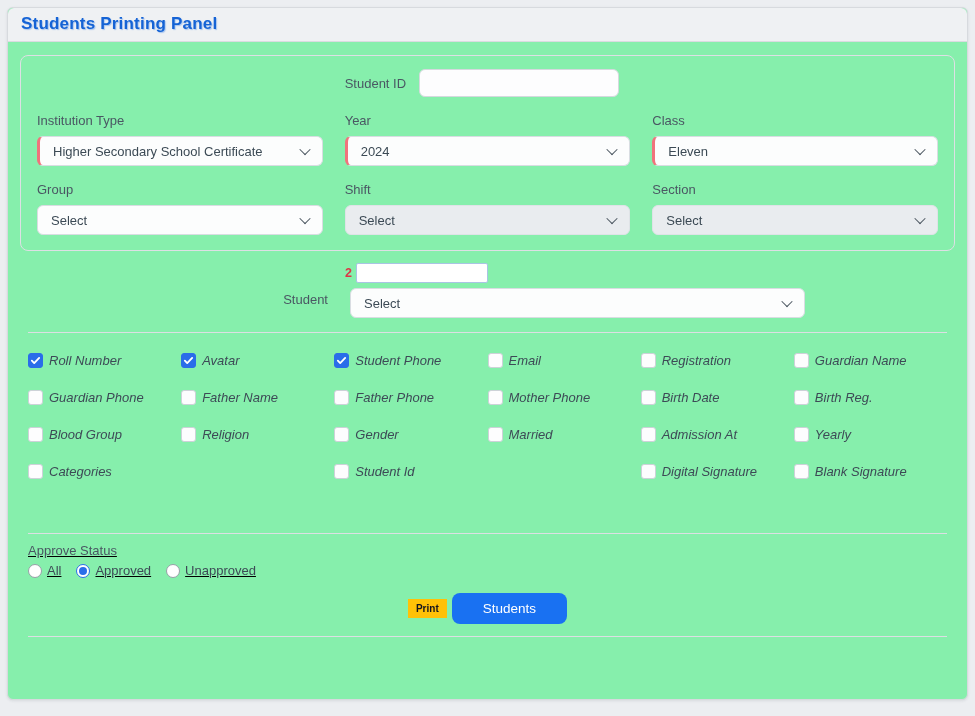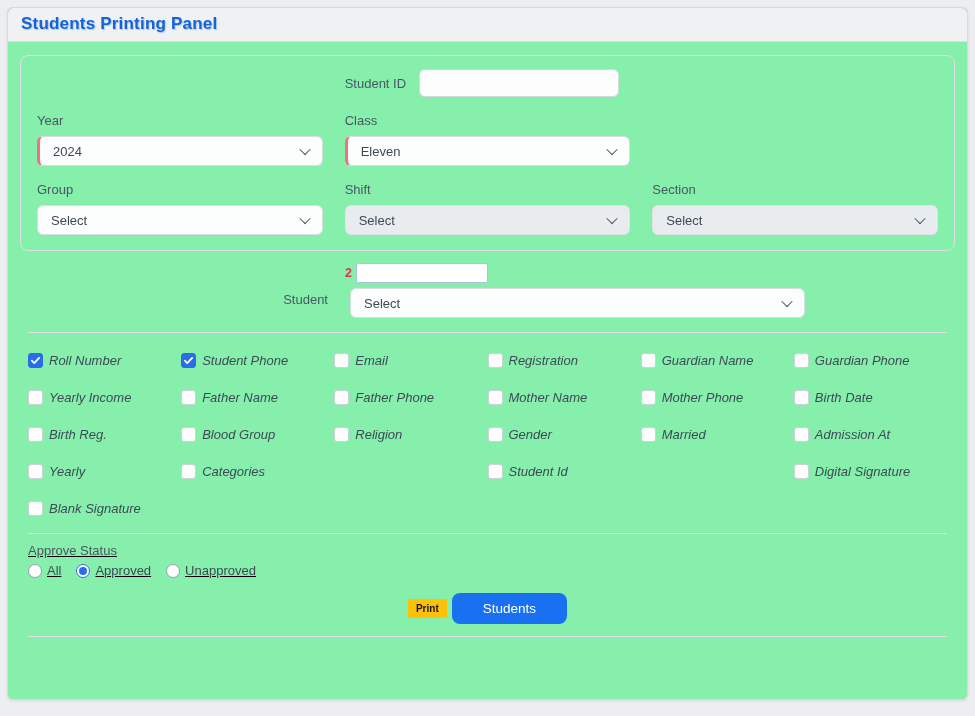--- a/index.html
+++ b/index.html
@@ -198,20 +198,27 @@
         <div></div>
         <div class="inline-center">
           <span class="flabel">Student ID</span>
           <input class="text-input" type="text" placeholder="" style="">
         </div>
         <div></div>
       </div>
 
       <div class="row3 mb18">
         <div class="fgroup">
+          <span class="flabel">Institution Type</span>
+          <div class="selectbox required">
+            <span>Higher Secondary School Certificate</span>
+            <span class="chev"></span>
+          </div>
+        </div>
+        <div class="fgroup">
           <span class="flabel">Year</span>
           <div class="selectbox required">
             <span>2024</span>
             <span class="chev"></span>
           </div>
         </div>
         <div class="fgroup">
           <span class="flabel">Class</span>
           <div class="selectbox required">
             <span>Eleven</span>
@@ -270,53 +277,53 @@
             </svg>
           </span>
           <span class="cb-label">Roll Number</span>
         </div>
         <div class="field-cell">
           <span class="cb checked">
             <svg viewBox="0 0 12 12" width="11" height="11">
               <path d="M2 6.2 4.6 8.8 10 3.2" stroke="#fff" stroke-width="2" fill="none" stroke-linecap="round" stroke-linejoin="round"></path>
             </svg>
           </span>
+          <span class="cb-label">Avatar</span>
+        </div>
+        <div class="field-cell">
+          <span class="cb checked">
+            <svg viewBox="0 0 12 12" width="11" height="11">
+              <path d="M2 6.2 4.6 8.8 10 3.2" stroke="#fff" stroke-width="2" fill="none" stroke-linecap="round" stroke-linejoin="round"></path>
+            </svg>
+          </span>
           <span class="cb-label">Student Phone</span>
         </div>
         <div class="field-cell">
           <span class="cb"></span>
           <span class="cb-label">Email</span>
         </div>
         <div class="field-cell">
           <span class="cb"></span>
           <span class="cb-label">Registration</span>
         </div>
         <div class="field-cell">
           <span class="cb"></span>
           <span class="cb-label">Guardian Name</span>
         </div>
         <div class="field-cell">
           <span class="cb"></span>
           <span class="cb-label">Guardian Phone</span>
         </div>
         <div class="field-cell">
           <span class="cb"></span>
-          <span class="cb-label">Yearly Income</span>
-        </div>
-        <div class="field-cell">
-          <span class="cb"></span>
           <span class="cb-label">Father Name</span>
         </div>
         <div class="field-cell">
           <span class="cb"></span>
           <span class="cb-label">Father Phone</span>
-        </div>
-        <div class="field-cell">
-          <span class="cb"></span>
-          <span class="cb-label">Mother Name</span>
         </div>
         <div class="field-cell">
           <span class="cb"></span>
           <span class="cb-label">Mother Phone</span>
         </div>
         <div class="field-cell">
           <span class="cb"></span>
           <span class="cb-label">Birth Date</span>
         </div>
         <div class="field-cell">

